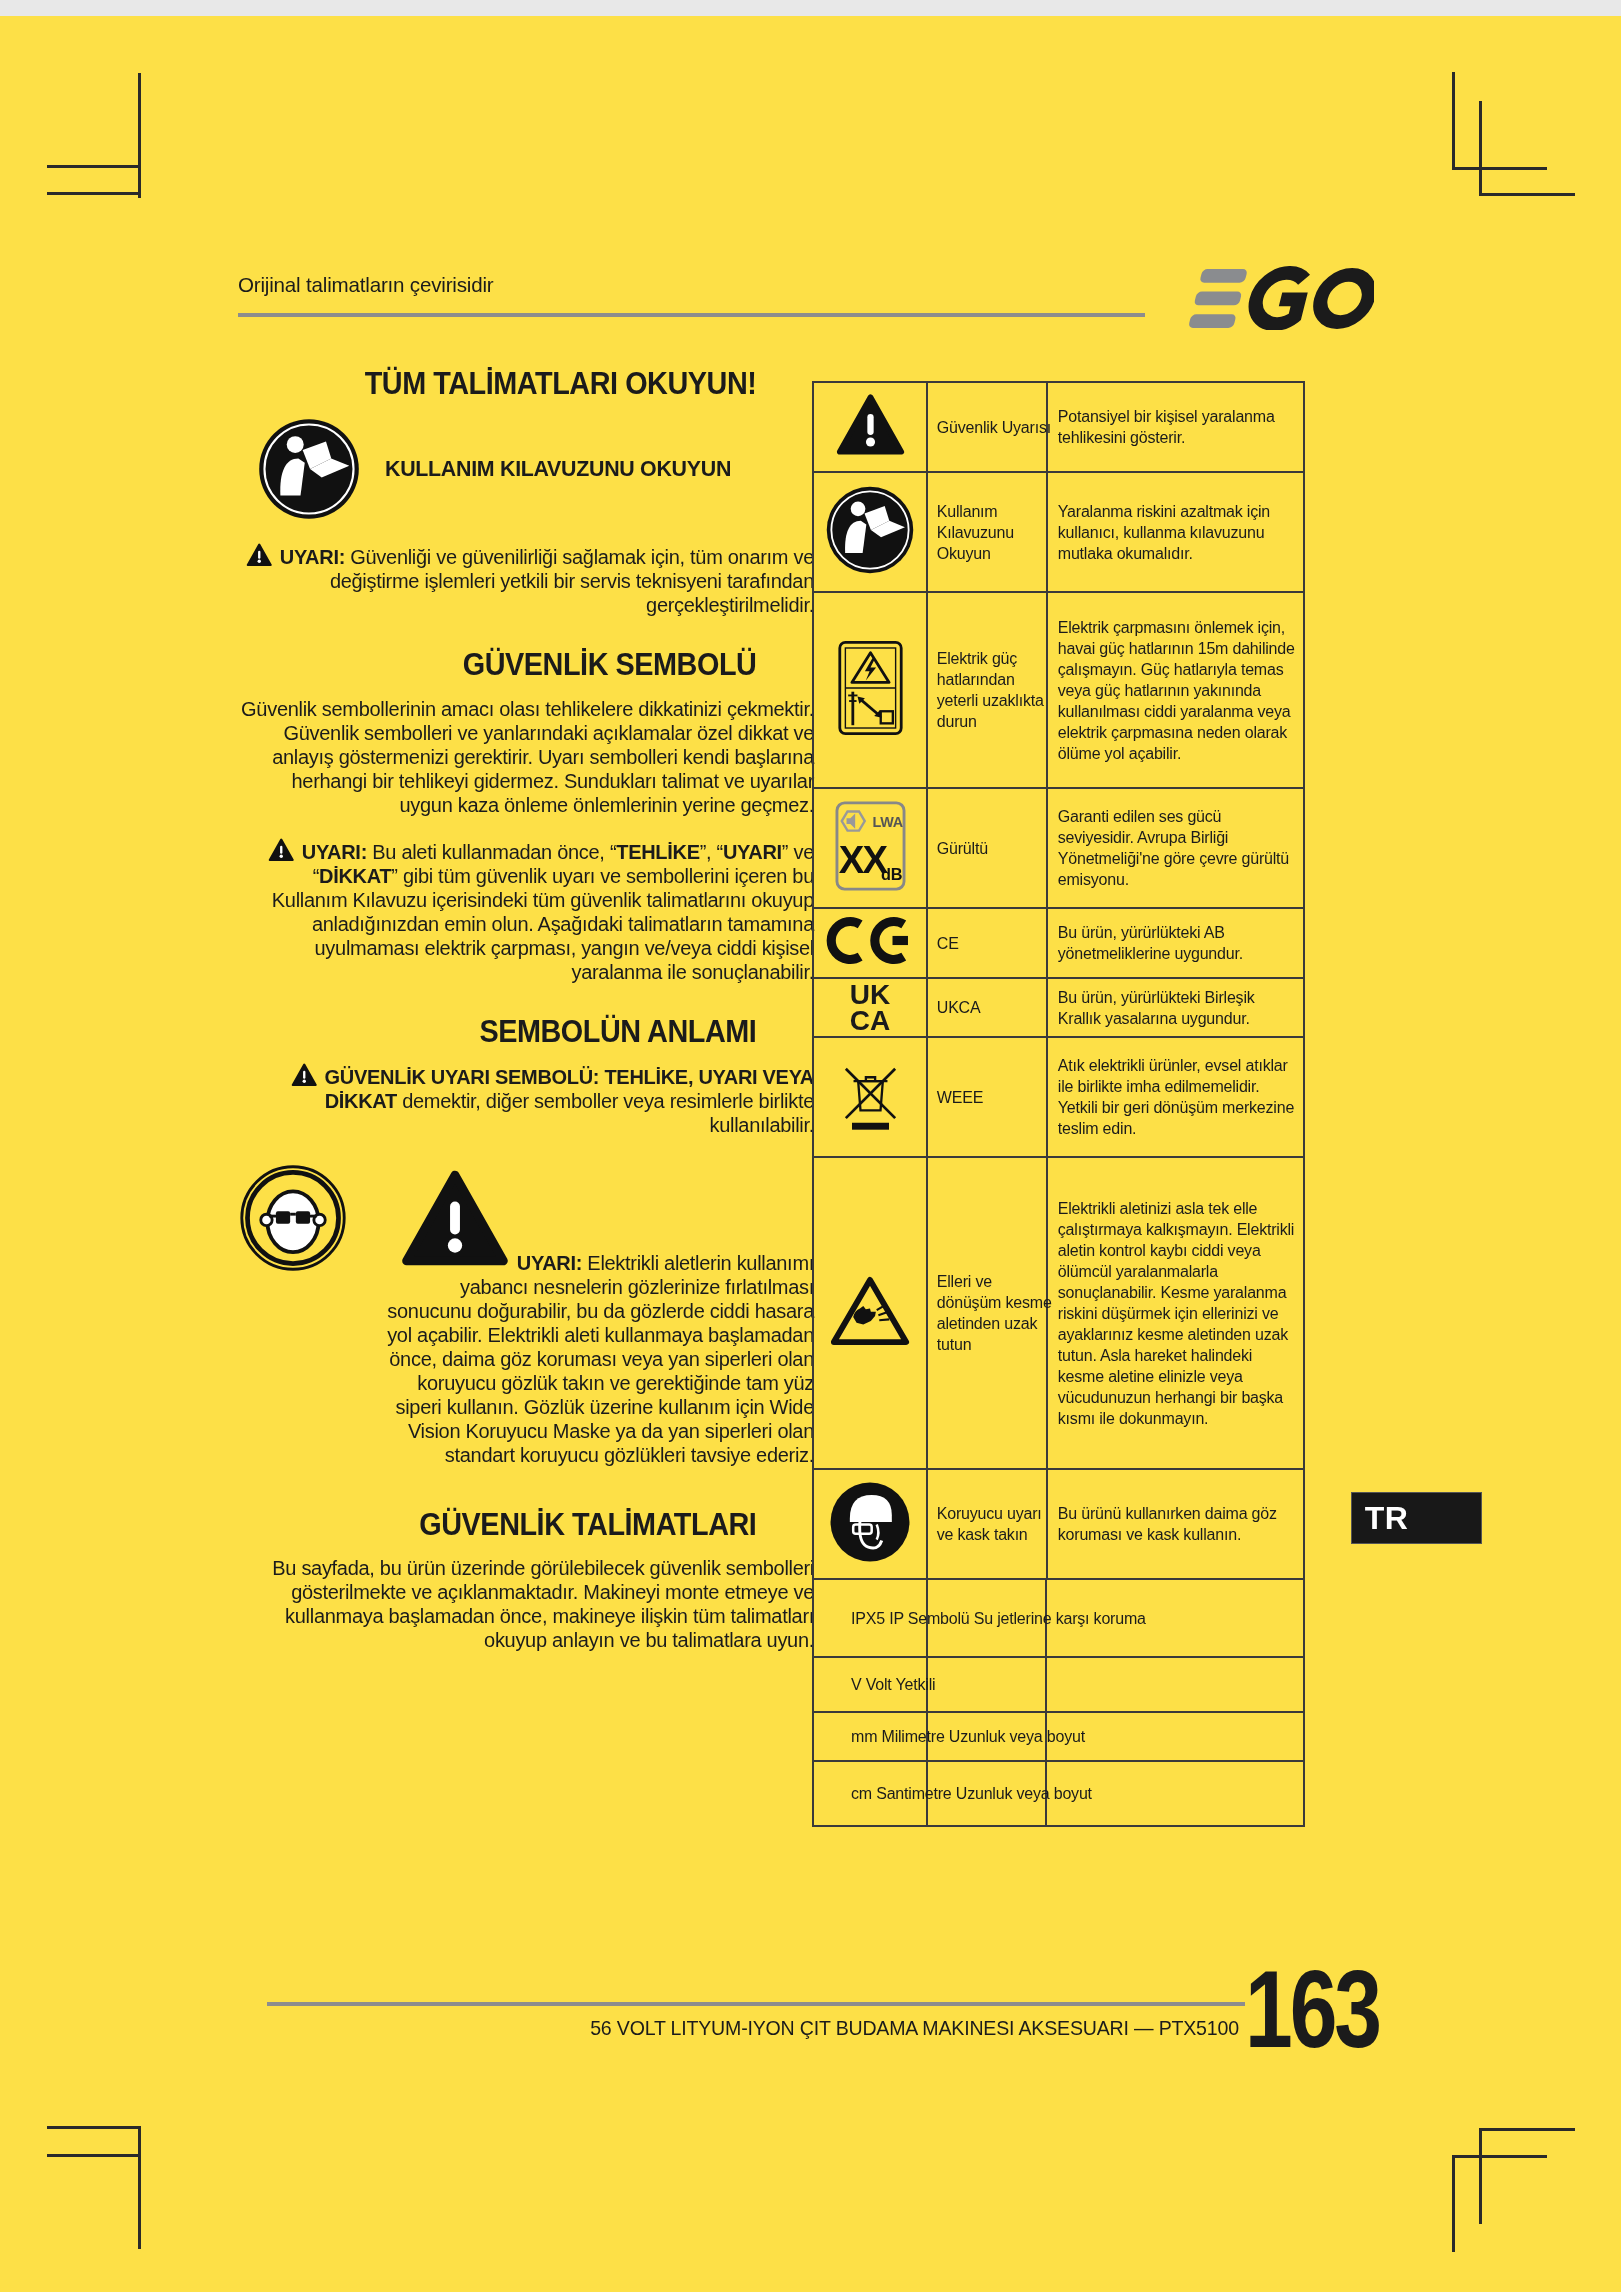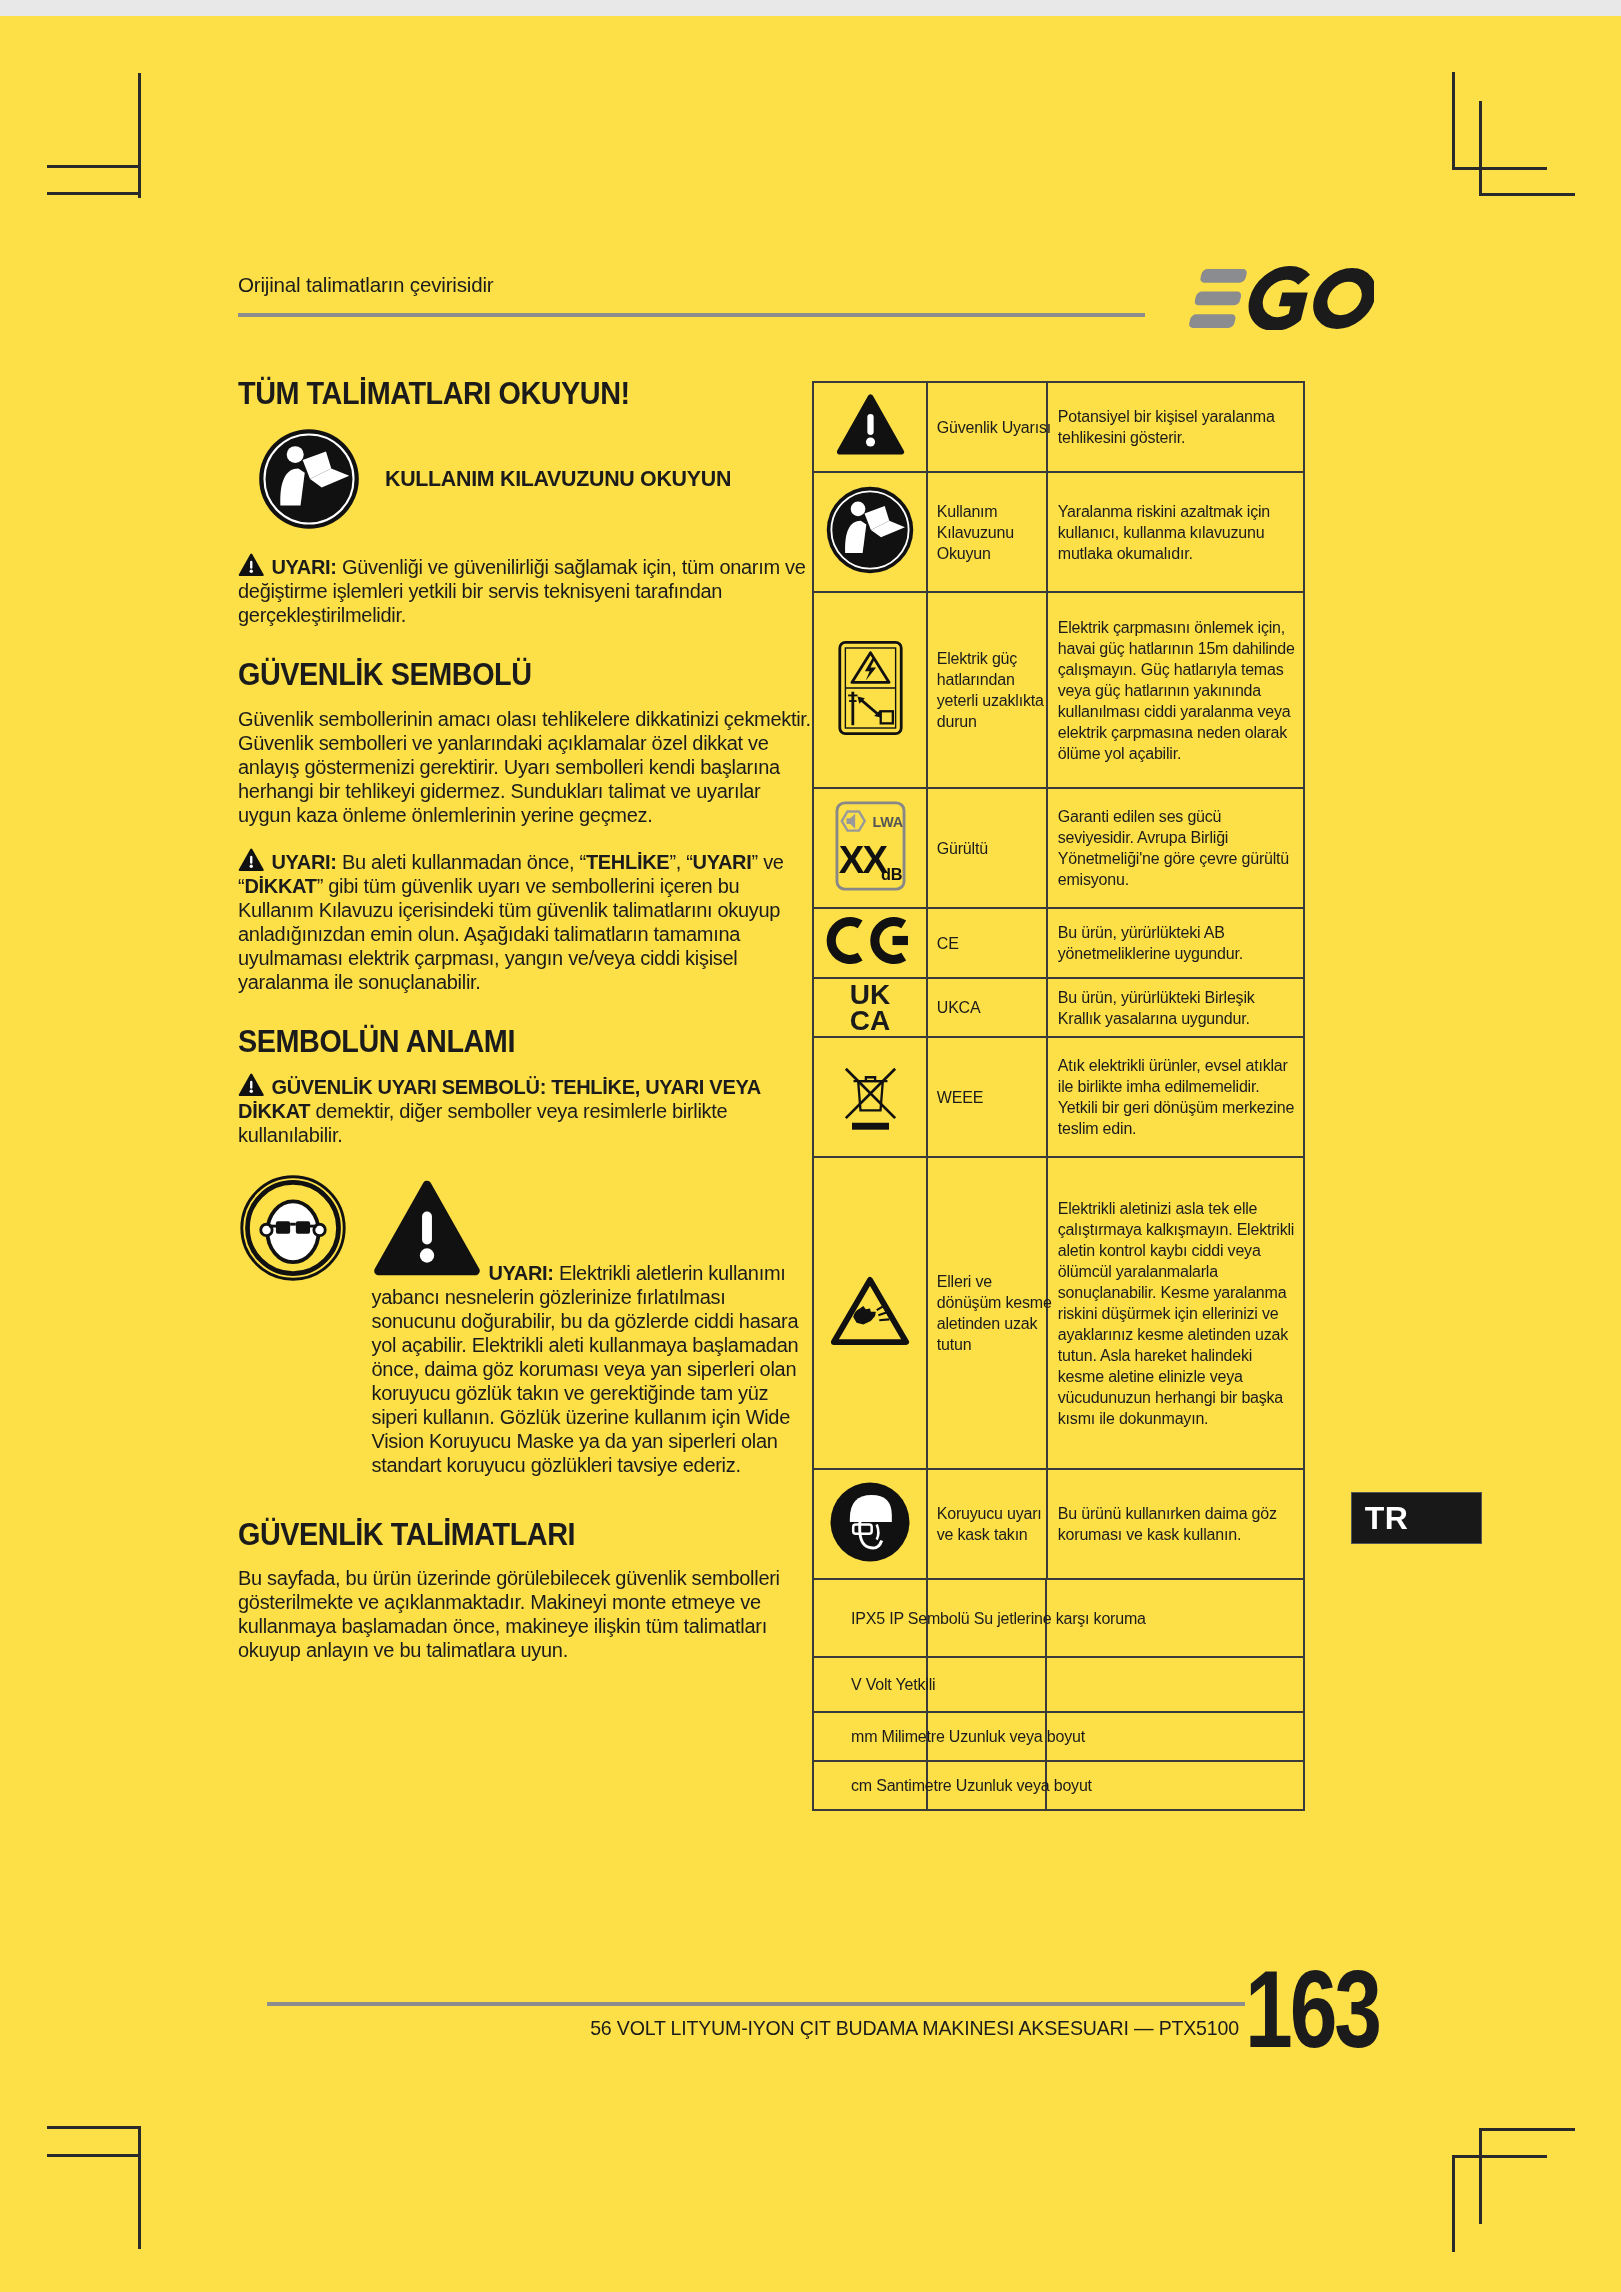--- a/index.html
+++ b/index.html
@@ -8,21 +8,21 @@
 
   
   .mark{position:absolute;background:#2a2a2a;}
 
   
   .tagline{position:absolute;left:238px;top:257px;font-size:20.6px;letter-spacing:-0.2px;}
   .head-rule{position:absolute;left:238px;top:297px;width:907px;height:3.9px;background:#8d8d8d;}
   .logo{position:absolute;left:1160px;top:249px;width:214px;height:65px;}
 
   
-  .leftcol{position:absolute;left:238px;top:359px;width:576px;}
+  .leftcol{position:absolute;left:238px;top:349px;width:576px;text-align:right;}
   .h1,.h2{font-size:32px;font-weight:700;letter-spacing:-0.5px;margin:0;
           transform:scaleX(.9);transform-origin:0 50%;white-space:nowrap;}
   .h1{margin-bottom:13.7px;}
   .h2{margin-top:29px;margin-bottom:13.7px;}
   .body-p{font-size:20px;line-height:24px;letter-spacing:-0.3px;margin:0 0 0 0;}
   .warn-p{margin-top:21.6px;}
   .tri-inline{width:26.5px;height:23.5px;vertical-align:-2.9px;margin-right:6.9px;}
   .bld{font-weight:700;}
   .rm-row{display:flex;align-items:center;gap:23.5px;margin:3.9px 0 11.8px 17.6px;}
   .rm-row svg{width:106px;height:106px;flex-shrink:0;}
@@ -327,21 +327,21 @@
         <span class="txt">V Volt Yetkili</span>
       </td>
     </tr>
     <tr style="height:49px">
       <td class="span-cell" colspan="3">
         <div class="divider" style="left:112px;"></div>
         <div class="divider" style="left:231px;"></div>
         <span class="txt">mm Milimetre Uzunluk veya boyut</span>
       </td>
     </tr>
-    <tr style="height:49px">
+    <tr style="height:65px">
       <td class="span-cell" colspan="3">
         <div class="divider" style="left:112px;"></div>
         <div class="divider" style="left:231px;"></div>
         <span class="txt">cm Santimetre Uzunluk veya boyut</span>
       </td>
     </tr>
     </tbody>
   </table>
 
   <div class="tr-tab">TR</div>

